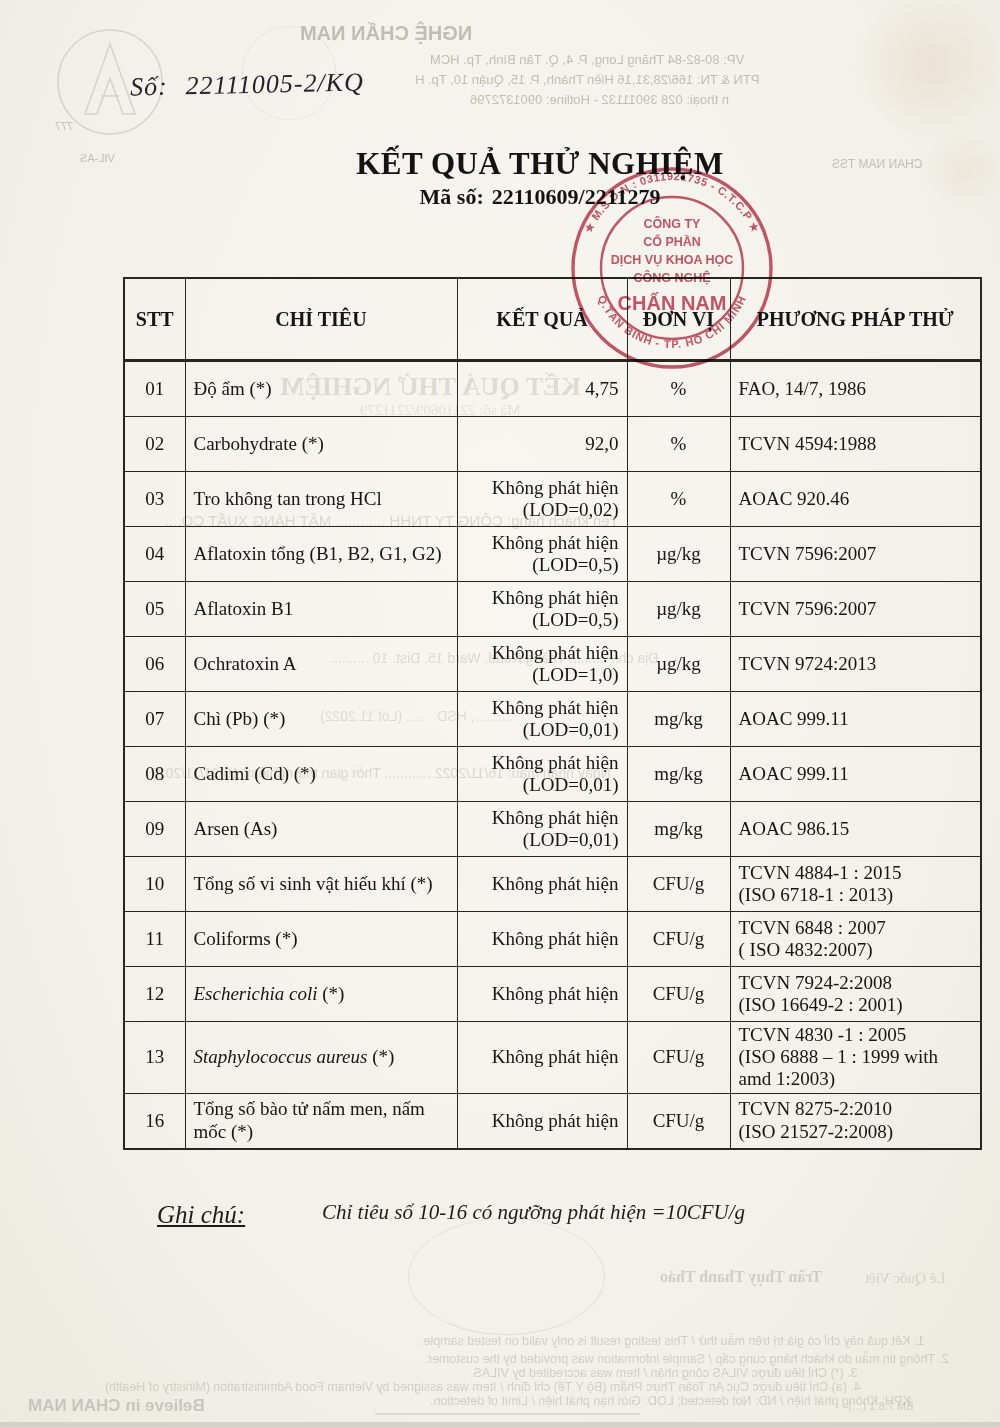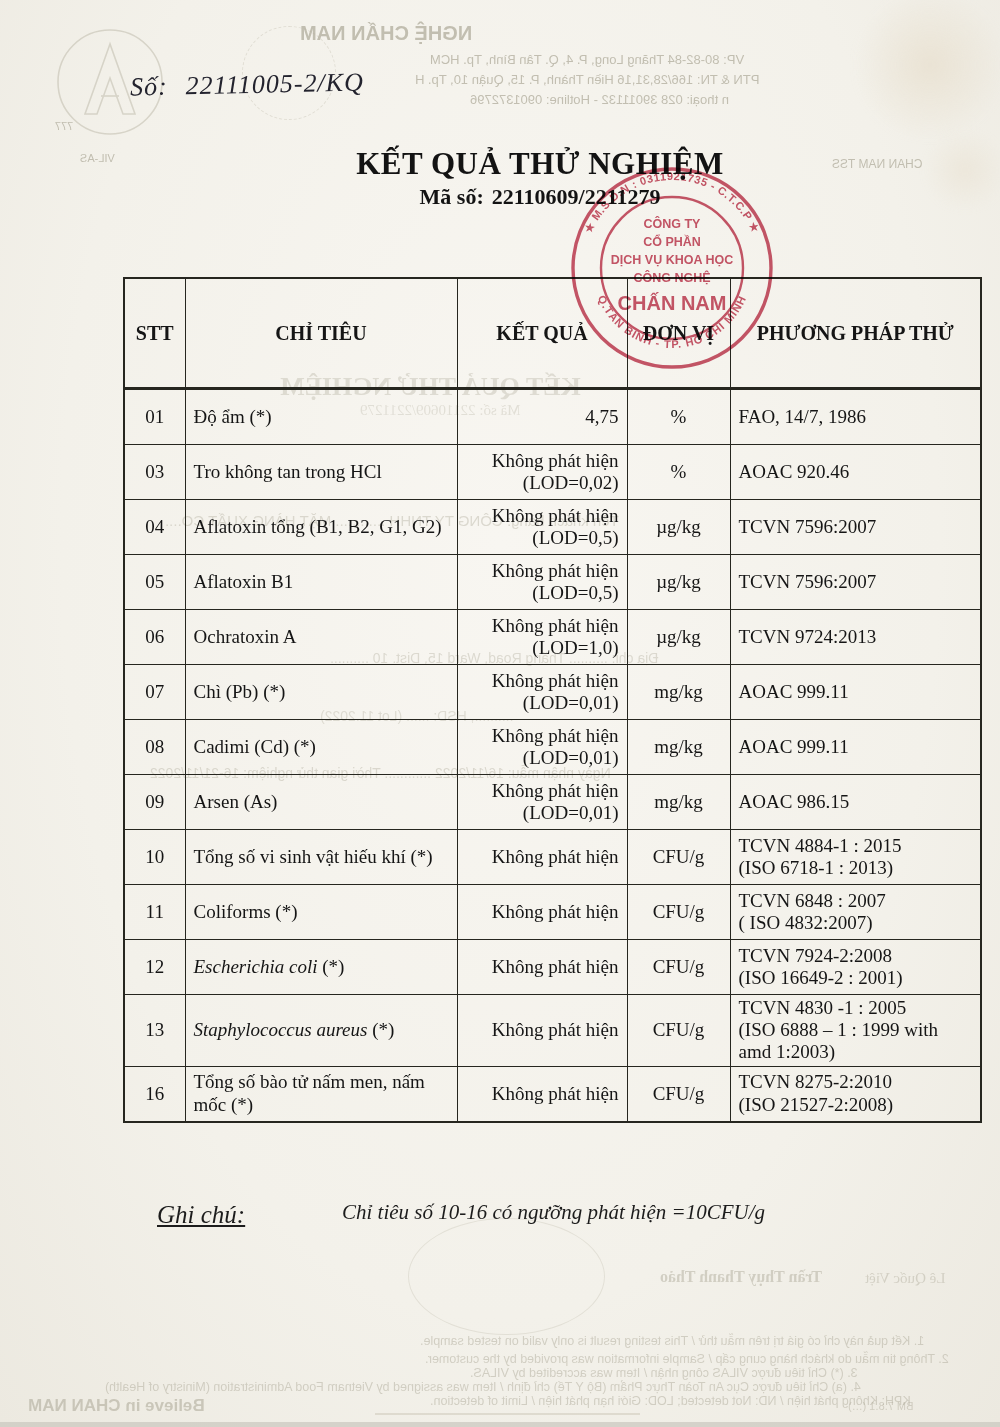--- a/index.html
+++ b/index.html
@@ -41,36 +41,36 @@
   
   table.results{
     position:absolute;left:123px;top:277px;width:857px;
     border-collapse:collapse;table-layout:fixed;
     font-size:19px;color:#151515;background:transparent;
   }
   table.results th,table.results td{border:1.7px solid #26261f;}
   table.results{border:2.6px solid #26261f;}
   table.results th{
     height:76px;font-size:20px;font-weight:bold;text-align:center;
-    border-bottom:3.6px solid #26261f;padding:16px 4px;
+    border-bottom:3.6px solid #26261f;padding:2px 4px;
   }
   table.results td{height:50px;padding:2px 8px;line-height:1.17;vertical-align:middle;}
   td.c-stt{text-align:center;}
   td.c-name{text-align:left;padding-left:13px;}
   td.c-res{text-align:right;}
   td.c-unit{text-align:center;}
   td.c-method{text-align:left;padding-left:12px;}
   .it{font-style:italic;}
   
   .note-label{
     position:absolute;left:157px;top:1201px;font-style:italic;font-size:25px;
     text-decoration:underline;color:#1c1c1c;
   }
   .note-text{
-    position:absolute;left:342px;top:1200px;font-style:italic;font-size:21px;color:#1c1c1c;
+    position:absolute;left:322px;top:1200px;font-style:italic;font-size:21px;color:#1c1c1c;
   }
   
   .stamp{position:absolute;left:566px;top:162px;z-index:3;opacity:.92;mix-blend-mode:multiply;}
 </style>
 </head>
 <body>
 
 <div class="page">
 
   <div class="ghostlayer">
@@ -149,20 +149,31 @@
       <tbody>
           <tr>
         <td class="c-stt">01</td>
         <td class="c-name"><span>Độ ẩm (*)</span></td>
         <td class="c-res">
               <div>4,75</div>
             </td>
         <td class="c-unit">%</td>
         <td class="c-method">
               <div>FAO, 14/7, 1986</div>
+            </td>
+      </tr>
+          <tr>
+        <td class="c-stt">02</td>
+        <td class="c-name"><span>Carbohydrate (*)</span></td>
+        <td class="c-res">
+              <div>92,0</div>
+            </td>
+        <td class="c-unit">%</td>
+        <td class="c-method">
+              <div>TCVN 4594:1988</div>
             </td>
       </tr>
           <tr>
         <td class="c-stt">03</td>
         <td class="c-name"><span>Tro không tan trong HCl</span></td>
         <td class="c-res">
               <div>Không phát hiện</div>
               <div>(LOD=0,02)</div>
             </td>
         <td class="c-unit">%</td>

